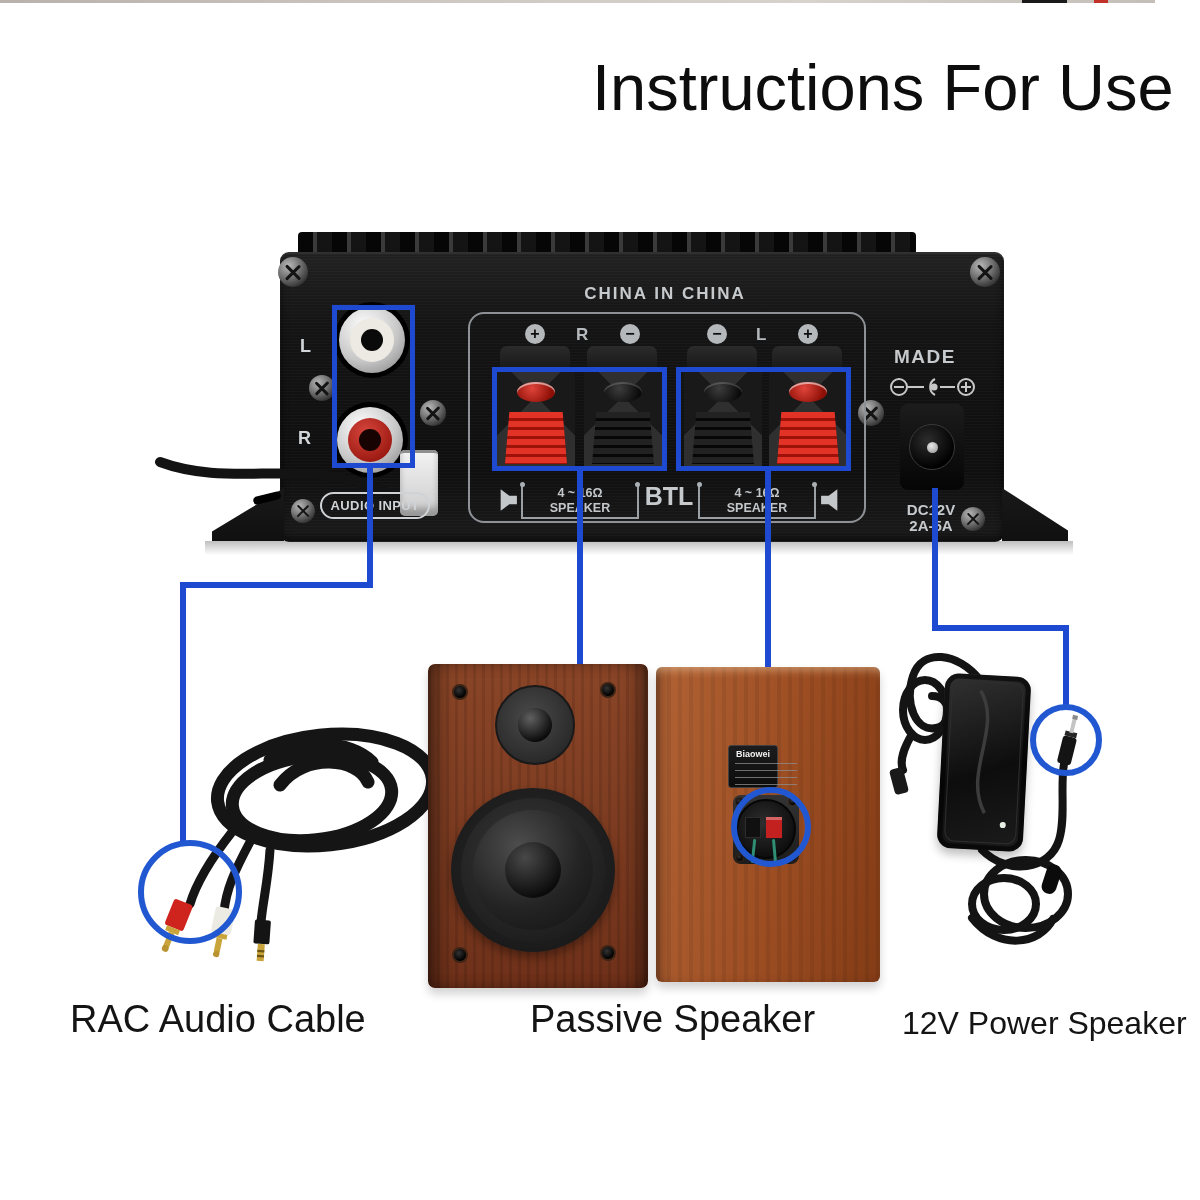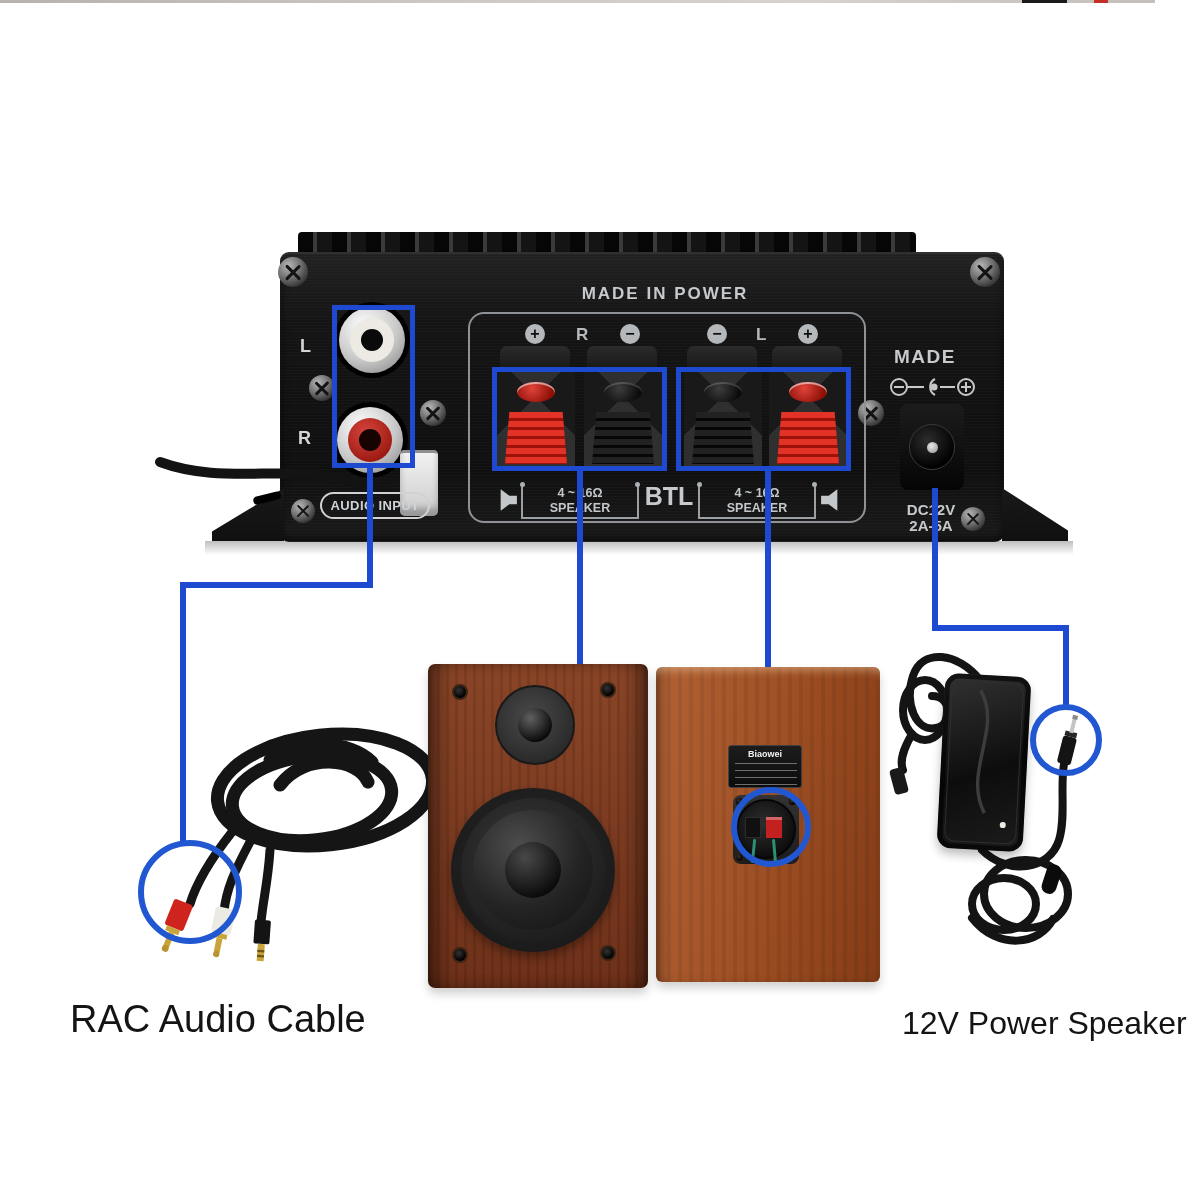--- a/index.html
+++ b/index.html
@@ -91,39 +91,40 @@
 </style>
 </head>
 <body>
 
 <div id="canvas">
 
   <div class="abs" style="left:0;top:0;width:1155px;height:3px;background:linear-gradient(90deg,#b9b2ac,#cfc9c3 40%,#d8d2cc 70%,#c4beb8)"></div>
   <div class="abs" style="left:1022px;top:0;width:45px;height:3px;background:#1a1a1a"></div>
   <div class="abs" style="left:1094px;top:0;width:14px;height:3px;background:#c23028"></div>
 
+  <div class="abs" style="left:592px;top:50px;font-size:65px;color:#0d0d0d;white-space:nowrap">Instructions For Use</div>
 
   <div class="abs fins" style="left:298px;top:232px;width:618px;height:23px"></div>
 
   <div class="abs amp-body" style="left:280px;top:252px;width:724px;height:290px"></div>
 
   <div class="abs flange" style="left:212px;top:488px;width:72px;height:53px;clip-path:polygon(0 82%,100% 0,100% 100%,0 100%)"></div>
   <div class="abs" style="left:253px;top:494px;width:28px;height:8px;background:#000;border-radius:4px;transform:rotate(-14deg)"></div>
   <div class="abs flange" style="left:1002px;top:488px;width:66px;height:53px;clip-path:polygon(0 0,100% 80%,100% 100%,0 100%)"></div>
   <div class="abs" style="left:205px;top:541px;width:868px;height:14px;background:linear-gradient(180deg,rgba(70,70,70,.35),rgba(255,255,255,0))"></div>
 
   <div class="abs screw" style="left:278px;top:257px;width:30px;height:30px"></div>
   <div class="abs screw" style="left:970px;top:257px;width:30px;height:30px"></div>
   <div class="abs screw" style="left:309px;top:375px;width:26px;height:26px"></div>
   <div class="abs screw" style="left:420px;top:400px;width:26px;height:26px"></div>
   <div class="abs screw" style="left:858px;top:400px;width:26px;height:26px"></div>
   <div class="abs screw" style="left:291px;top:499px;width:24px;height:24px"></div>
   <div class="abs screw" style="left:961px;top:507px;width:24px;height:24px"></div>
 
-  <div class="abs ptxt" style="left:560px;top:284px;width:210px;text-align:center;font-size:17px;letter-spacing:2px">MADE IN POWER</div>
+  <div class="abs ptxt" style="left:560px;top:284px;width:210px;text-align:center;font-size:17px;letter-spacing:2px">CHINA IN CHINA</div>
 
   <div class="abs ptxt" style="left:300px;top:336px;font-size:18px;color:#d3d7da">L</div>
   <div class="abs rca-sock" style="left:334px;top:302px;width:76px;height:76px"></div>
   <div class="abs rca-outer" style="left:339px;top:307px;width:66px;height:66px"></div>
   <div class="abs rca-ring" style="left:350px;top:318px;width:44px;height:44px;background:#eceae2"></div>
   <div class="abs rca-hole" style="left:361px;top:329px;width:22px;height:22px;background:#0a0a0a"></div>
 
   <div class="abs ptxt" style="left:298px;top:428px;font-size:18px;color:#d3d7da">R</div>
   <div class="abs rca-sock" style="left:332px;top:402px;width:76px;height:76px"></div>
   <div class="abs rca-outer" style="left:337px;top:407px;width:66px;height:66px"></div>
@@ -263,21 +264,21 @@
     <div class="abs holecap" style="left:172px;top:281px;width:16px;height:16px"></div>
     <div class="abs tw-plate" style="left:67px;top:21px;width:80px;height:80px"></div>
     <div class="abs tw-dome" style="left:90px;top:44px;width:34px;height:34px"></div>
     <div class="abs wf-out" style="left:23px;top:124px;width:164px;height:164px"></div>
     <div class="abs wf-sur" style="left:33px;top:134px;width:144px;height:144px"></div>
     <div class="abs wf-cone" style="left:45px;top:146px;width:120px;height:120px"></div>
     <div class="abs wf-dome" style="left:77px;top:178px;width:56px;height:56px"></div>
   </div>
 
   <div class="abs spk-back" style="left:656px;top:667px;width:224px;height:315px">
-    <div class="abs plate" style="left:72px;top:78px;width:74px;height:43px">
+    <div class="abs plate" style="left:72px;top:78px;width:50px;height:43px">
       <div style="color:#f2f2f2;font-weight:bold;font-size:9px;text-align:center;margin-top:3px">Biaowei</div>
       <div class="plate-lines" style="position:absolute;left:6px;top:17px;width:62px;height:22px;opacity:.75"></div>
     </div>
     <div class="abs termplate" style="left:77px;top:128px;width:66px;height:69px">
       <div class="abs termcup" style="left:3px;top:4px;width:60px;height:60px"></div>
       <div class="abs" style="left:12px;top:22px;width:16px;height:21px;background:#101010;border:1px solid #2c2c2c"></div>
       <div class="abs" style="left:33px;top:22px;width:16px;height:21px;background:#c32020;box-shadow:inset 0 3px 0 rgba(255,255,255,.3)"></div>
       <div class="abs wire" style="left:19px;top:44px;height:24px;transform:rotate(6deg)"></div>
       <div class="abs wire" style="left:40px;top:44px;height:24px;transform:rotate(-5deg)"></div>
       <div class="abs holecap" style="left:2px;top:2px;width:9px;height:9px;border-width:1px"></div>
@@ -311,15 +312,16 @@
     <div class="abs brick-face" style="left:7px;top:7px;width:72px;height:161px">
       <svg width="72" height="161" viewBox="0 0 72 161" style="display:block">
         <path d="M28,8 C52,45 14,90 38,130" stroke="#3c3c3c" stroke-width="3.5" fill="none"></path>
       </svg>
     </div>
     <div class="abs" style="left:62px;top:146px;width:6px;height:6px;border-radius:50%;background:#e7efe4"></div>
   </div>
   <div class="abs bcirc" style="left:1030px;top:704px;width:72px;height:72px"></div>
 
   <div class="abs footer-label" style="left:70px;top:998px;width:280px;text-align:center">RAC Audio Cable</div>
+  <div class="abs footer-label" style="left:530px;top:998px;width:265px;text-align:center">Passive Speaker</div>
   <div class="abs footer-label2" style="left:902px;top:1005px">12V Power Speaker</div>
 
 </div>
 
 </body></html>

